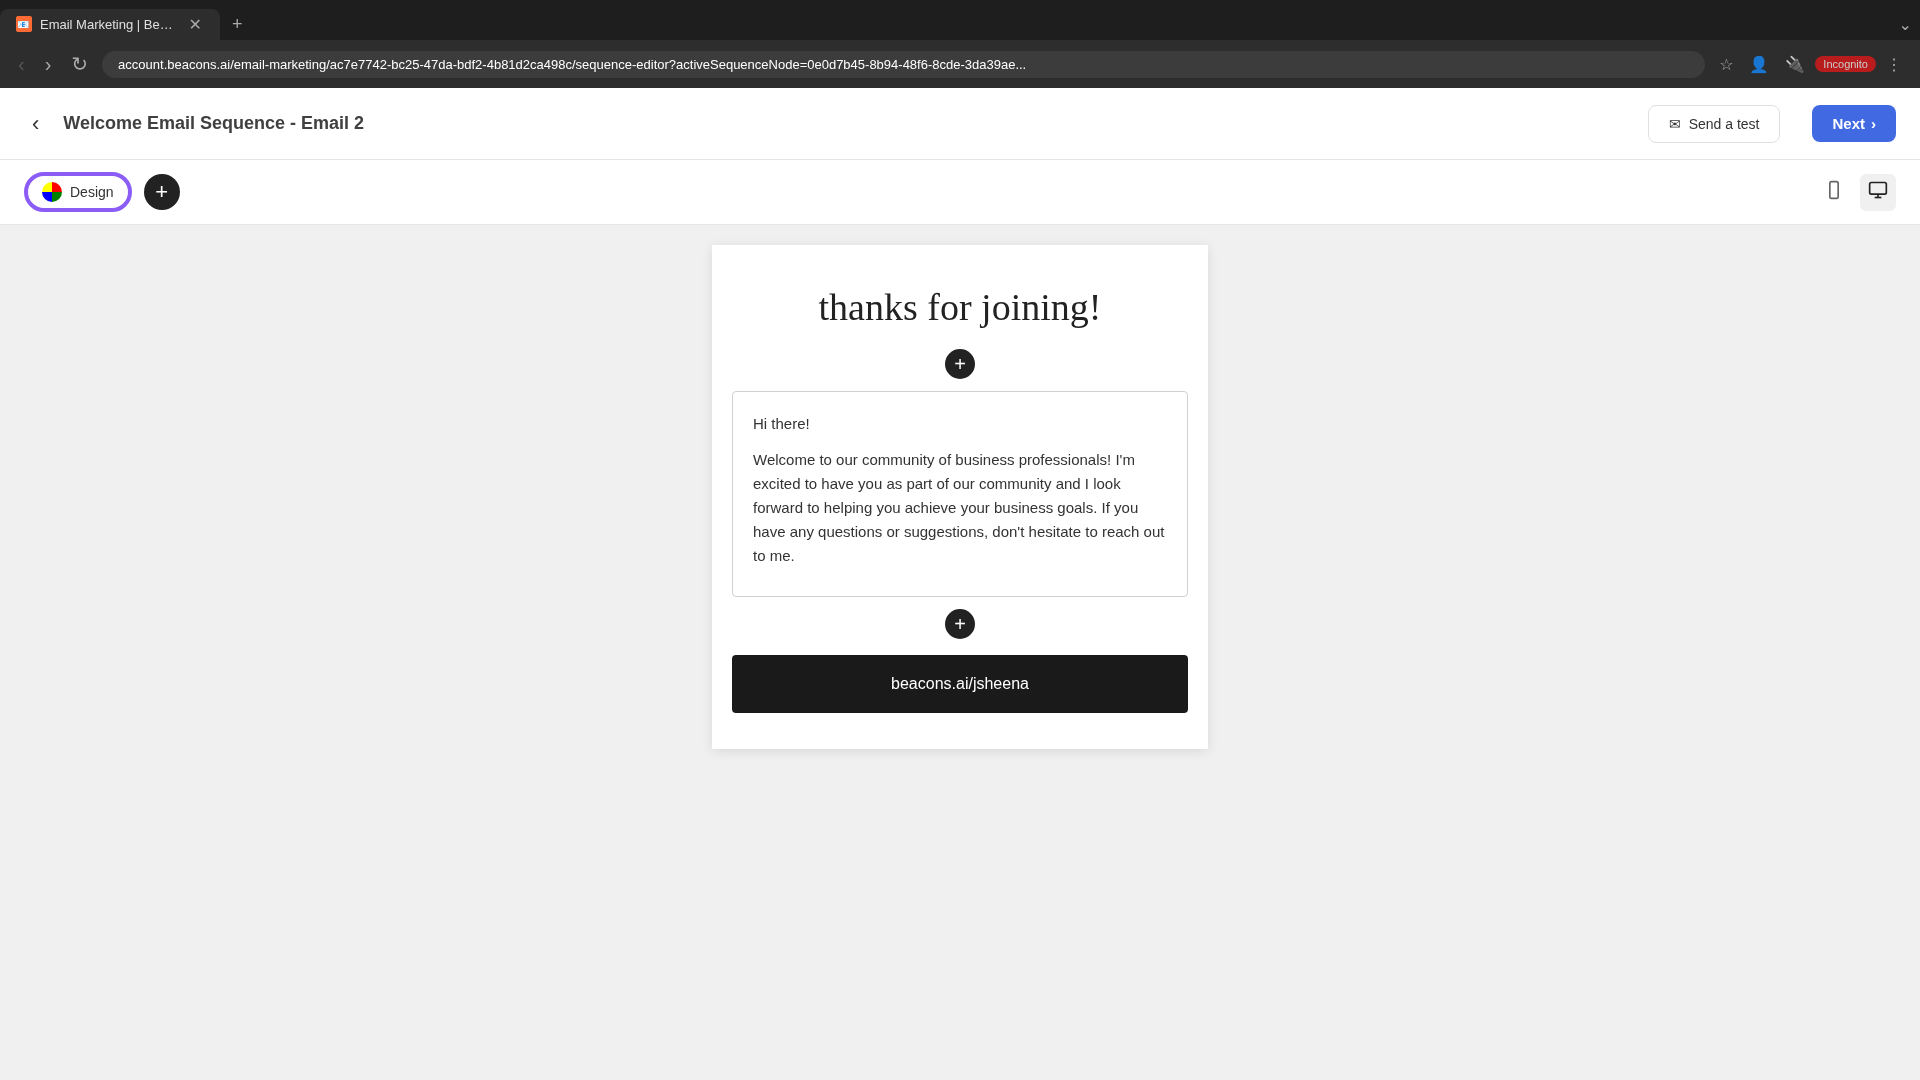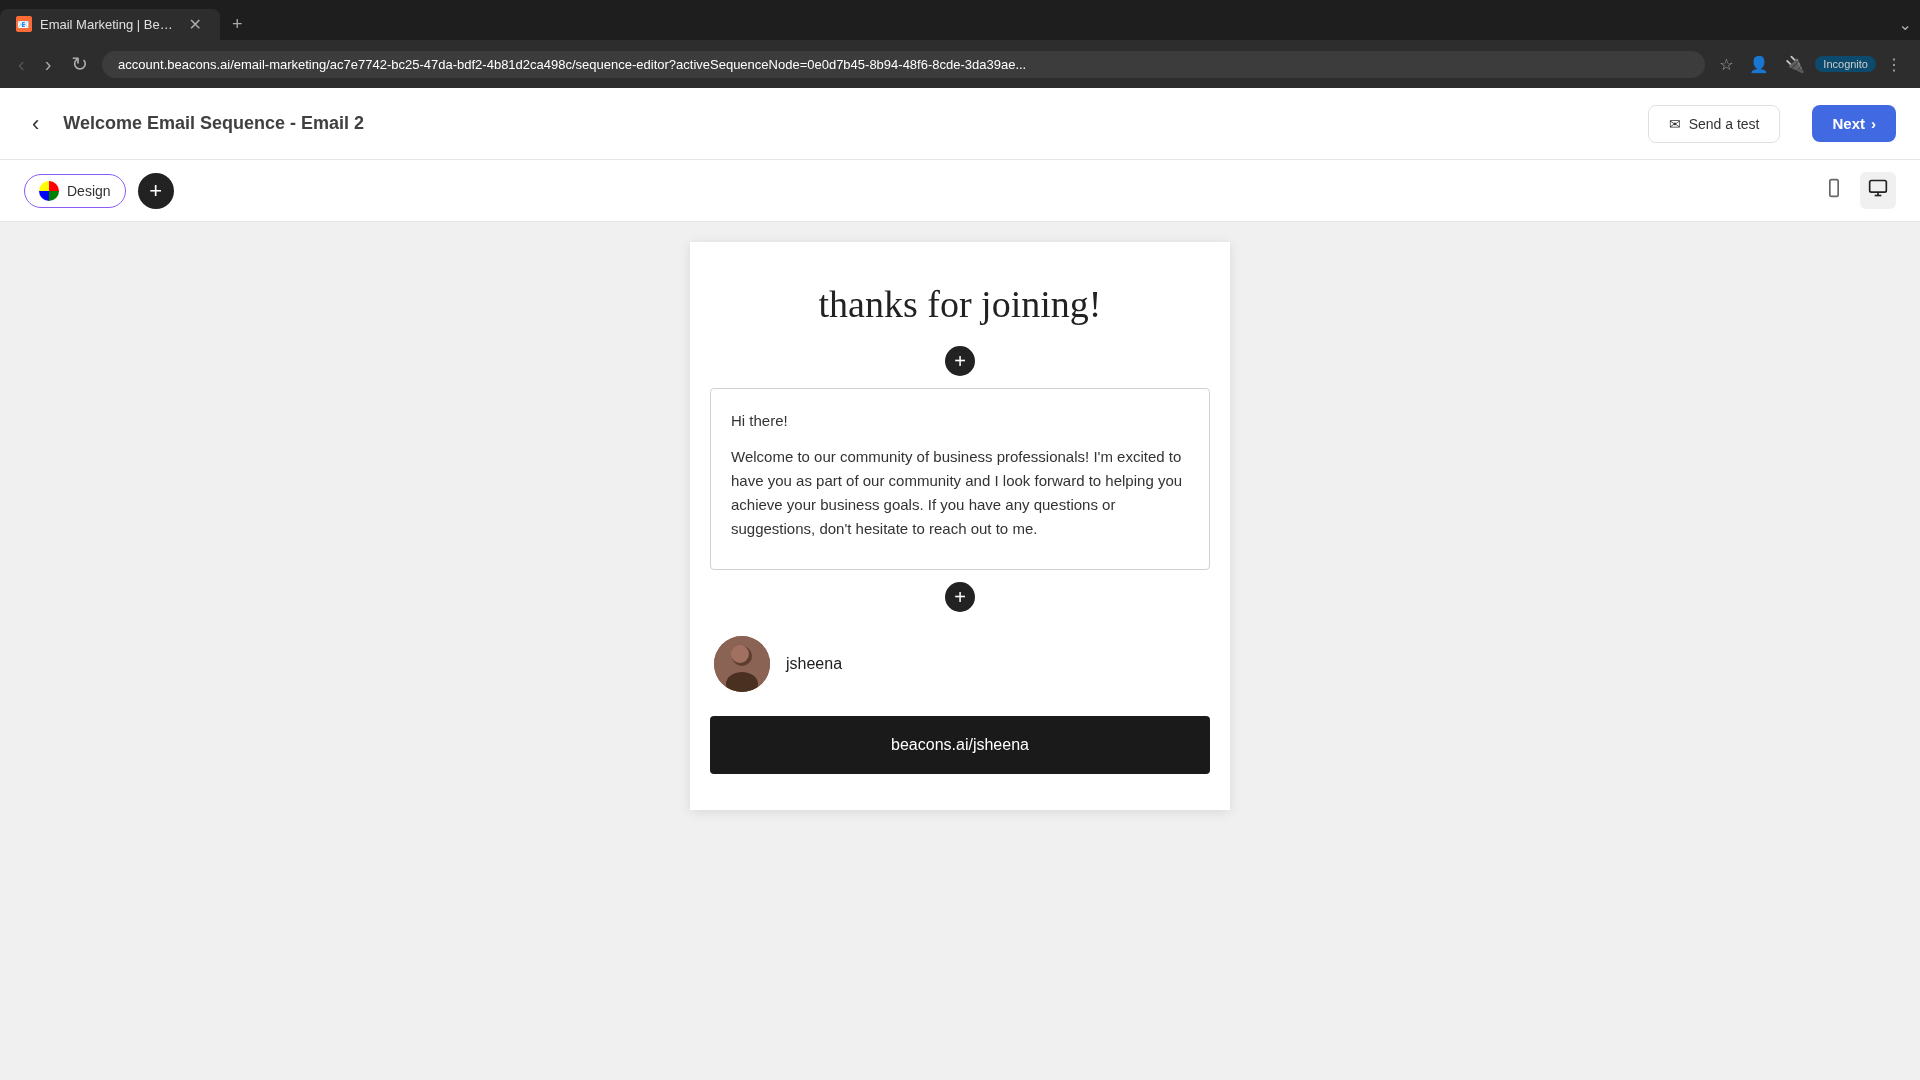--- a/index.html
+++ b/index.html
@@ -14,47 +14,47 @@
     .browser-tab .tab-close { color: #aaa; font-size: 16px; cursor: pointer; padding: 0 2px; }
     .new-tab-btn { color: #aaa; font-size: 18px; padding: 4px 8px; cursor: pointer; margin-left: 4px; }
     .tab-overflow { color: #aaa; margin-left: auto; padding: 4px 8px; }
 
     .browser-toolbar { background: #2d2d2d; display: flex; align-items: center; gap: 8px; padding: 6px 12px; height: 48px; }
     .nav-btn { background: none; border: none; color: #aaa; font-size: 20px; cursor: pointer; padding: 4px 6px; border-radius: 4px; line-height: 1; }
     .nav-btn.disabled { color: #555; cursor: default; }
     .address-bar { flex: 1; background: #3c3c3c; border: none; border-radius: 20px; color: #ffffff; font-size: 13px; padding: 6px 16px; outline: none; }
     .toolbar-icons { display: flex; gap: 4px; align-items: center; }
     .toolbar-icon-btn { background: none; border: none; color: #aaa; font-size: 16px; cursor: pointer; padding: 4px 6px; border-radius: 4px; }
-    .incognito-badge { background: #0c4a6e; color: #ccc; font-size: 11px; padding: 2px 8px; border-radius: 12px; }
+    .incognito-badge { background: #b91c1c; color: #ccc; font-size: 11px; padding: 2px 8px; border-radius: 12px; }
 
     
     .app { background: white; width: 100%; height: calc(1080px - 88px); display: flex; flex-direction: column; }
 
     
     .app-header { display: flex; align-items: center; padding: 0 24px; height: 72px; border-bottom: 1px solid #e5e5e5; gap: 16px; }
     .back-btn { background: none; border: none; font-size: 22px; cursor: pointer; color: #333; padding: 4px 8px; }
     .page-title { font-size: 18px; font-weight: 600; color: #404040; }
     .header-actions { margin-left: auto; display: flex; align-items: center; gap: 12px; }
     .send-test-btn { background: none; border: 1px solid #e0e0e0; border-radius: 8px; padding: 10px 20px; font-size: 14px; color: #333; cursor: pointer; display: flex; align-items: center; gap: 8px; }
     .next-btn { background: #4169e1; border: none; border-radius: 8px; padding: 10px 20px; font-size: 15px; color: white; cursor: pointer; display: flex; align-items: center; gap: 6px; font-weight: 600; margin-left: 20px; }
 
     
     .app-toolbar { display: flex; align-items: center; padding: 12px 24px; gap: 12px; border-bottom: 1px solid #e5e5e5; }
-    .design-btn { background: none; border: 1px solid #8b5cf6; border-radius: 20px; padding: 6px 14px; font-size: 14px; color: #333; cursor: pointer; display: flex; align-items: center; gap: 8px; }
+    .design-btn { background: none; border: 4px solid #8b5cf6; border-radius: 20px; padding: 6px 14px; font-size: 14px; color: #333; cursor: pointer; display: flex; align-items: center; gap: 8px; }
     .design-icon { width: 20px; height: 20px; border-radius: 50%; background: conic-gradient(red 0deg 90deg, green 90deg 180deg, blue 180deg 270deg, yellow 270deg 360deg); }
     .add-btn { width: 36px; height: 36px; border-radius: 50%; background: #222; border: none; color: white; font-size: 22px; cursor: pointer; display: flex; align-items: center; justify-content: center; line-height: 1; }
     .view-toggle { margin-left: auto; display: flex; gap: 8px; }
     .view-toggle-btn { background: none; border: none; color: #666; font-size: 20px; cursor: pointer; padding: 6px 8px; border-radius: 6px; }
     .view-toggle-btn.active { background: #f0f0f0; color: #222; }
 
     
     .main-content { flex: 1; background: #f0f0f0; display: flex; justify-content: center; align-items: flex-start; padding: 20px; overflow: hidden; }
 
     
-    .email-preview-wrapper { position: relative; width: 540px; background: #f9a8d4; border-radius: 4px; box-shadow: 0 2px 12px rgba(0,0,0,0.1); }
+    .email-preview-wrapper { position: relative; width: 496px; background: #f9a8d4; border-radius: 4px; box-shadow: 0 2px 12px rgba(0,0,0,0.1); }
     .email-preview-scroll { overflow-y: auto; max-height: 780px; }
     .email-preview-scroll::-webkit-scrollbar { width: 8px; }
     .email-preview-scroll::-webkit-scrollbar-track { background: #f0f0f0; }
     .email-preview-scroll::-webkit-scrollbar-thumb { background: #ccc; border-radius: 4px; }
 
     .email-content { padding: 20px; background: white; }
 
     .email-header-text { text-align: center; padding: 20px 0 10px; }
     .handwriting-title { font-family: 'Segoe Script', 'Bradley Hand', cursive; font-size: 38px; color: #222; font-weight: normal; line-height: 1.2; }
 
@@ -161,34 +161,20 @@
 
           <div class="text-block">
             <p>Hi there!</p>
             <p>Welcome to our community of business professionals! I'm excited to have you as part of our community and I look forward to helping you achieve your business goals. If you have any questions or suggestions, don't hesitate to reach out to me.</p>
           </div>
 
           <div class="add-block-btn">
             <button class="add-block-circle">+</button>
           </div>
 
-          <div class="author-section">
-            <div class="author-avatar">
-              <div class="author-avatar-img">
-
-                <svg width="56" height="56" viewBox="0 0 56 56">
-                  <rect width="56" height="56" fill="#8B6355"></rect>
-                  <circle cx="28" cy="20" r="10" fill="#5C3D2E"></circle>
-                  <ellipse cx="28" cy="48" rx="16" ry="12" fill="#4a3020"></ellipse>
-                  <circle cx="26" cy="18" r="9" fill="#a07060"></circle>
-                </svg>
-              </div>
-            </div>
-            <span class="author-name">jsheena</span>
-          </div>
 
           <div class="cta-button">
             <span>beacons.ai/jsheena</span>
           </div>
         </div>
       </div>
     </div>
   </div>
 </div>
 

